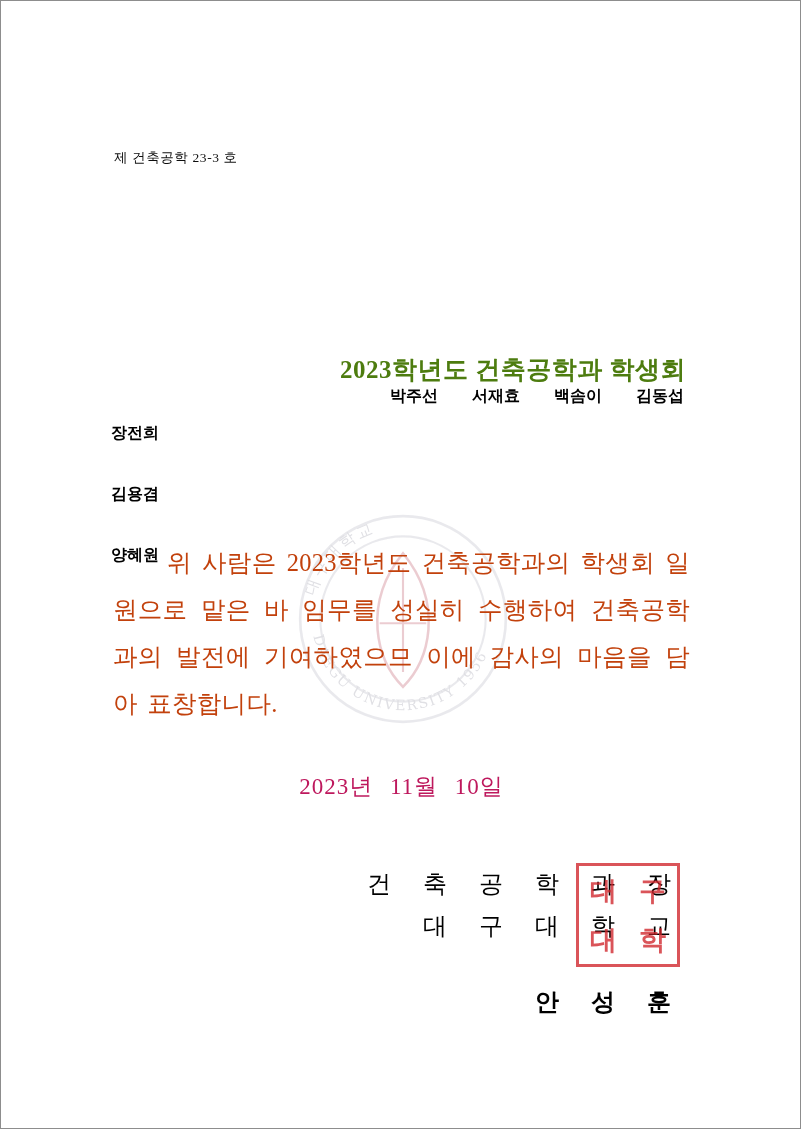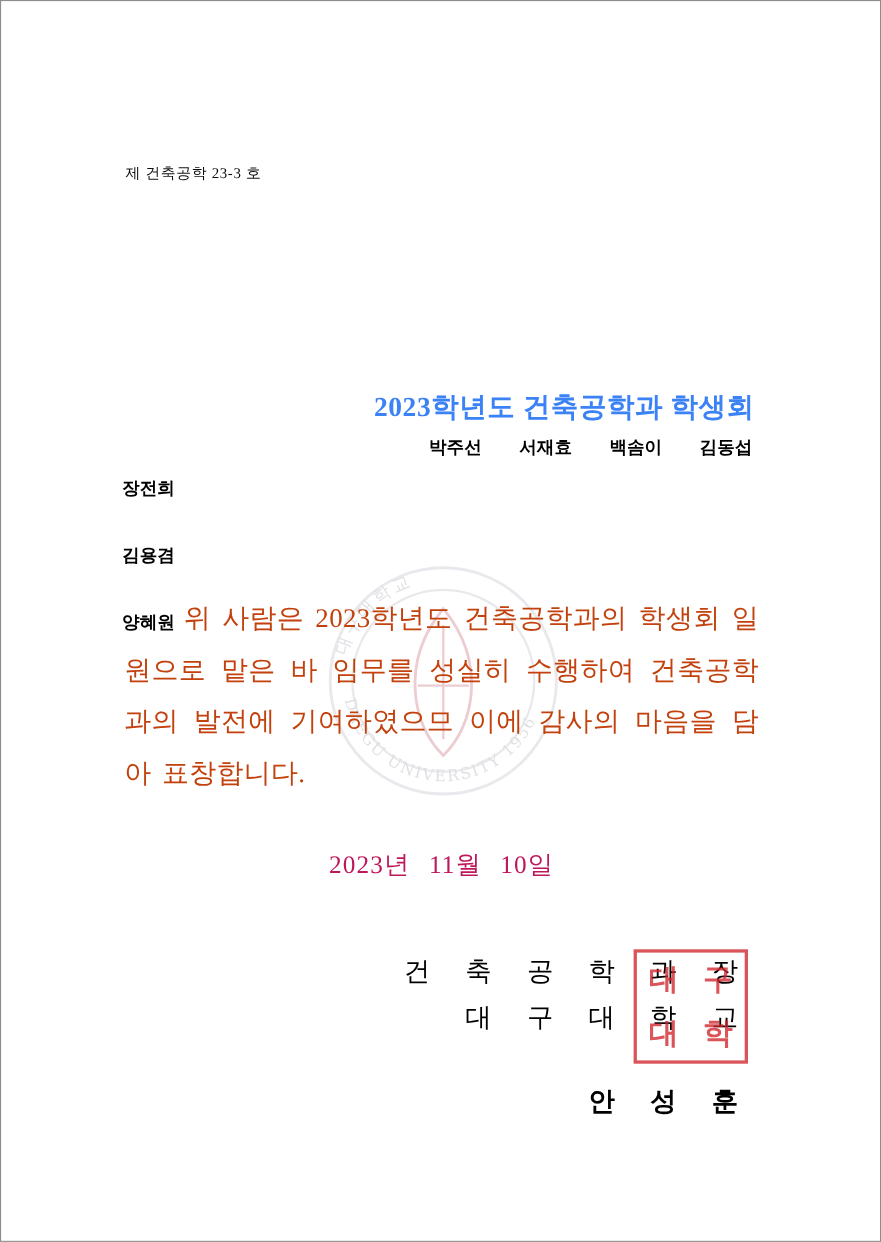--- a/index.html
+++ b/index.html
@@ -60,31 +60,30 @@
     position: absolute;
     left: 110px;
     right: 110px;
     top: 352px;
   }
   .group-name {
     text-align: right;
     font-size: 25px;
     font-weight: bold;
     letter-spacing: 0.5px;
-    color: #3b82f6;
+    color: #4d7c0f;
     padding-right: 6px;
   }
   .names-row {
     display: flex;
     justify-content: flex-end;
     gap: 34px;
     font-size: 16px;
     font-weight: bold;
     color: #000000;
-    margin-top: 11px;
     padding-right: 8px;
   }
   .names-row.second {
     gap: 40px;
     margin-top: 16px;
     padding-right: 10px;
     flex-direction: column;
   }
   .names-row span {
     white-space: nowrap;

